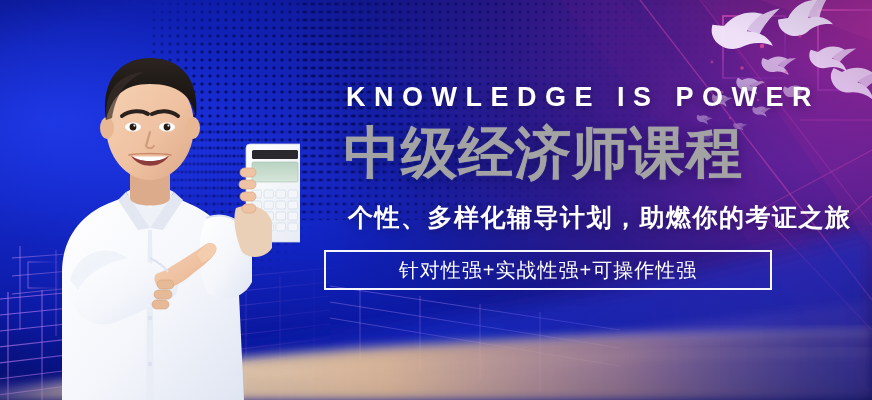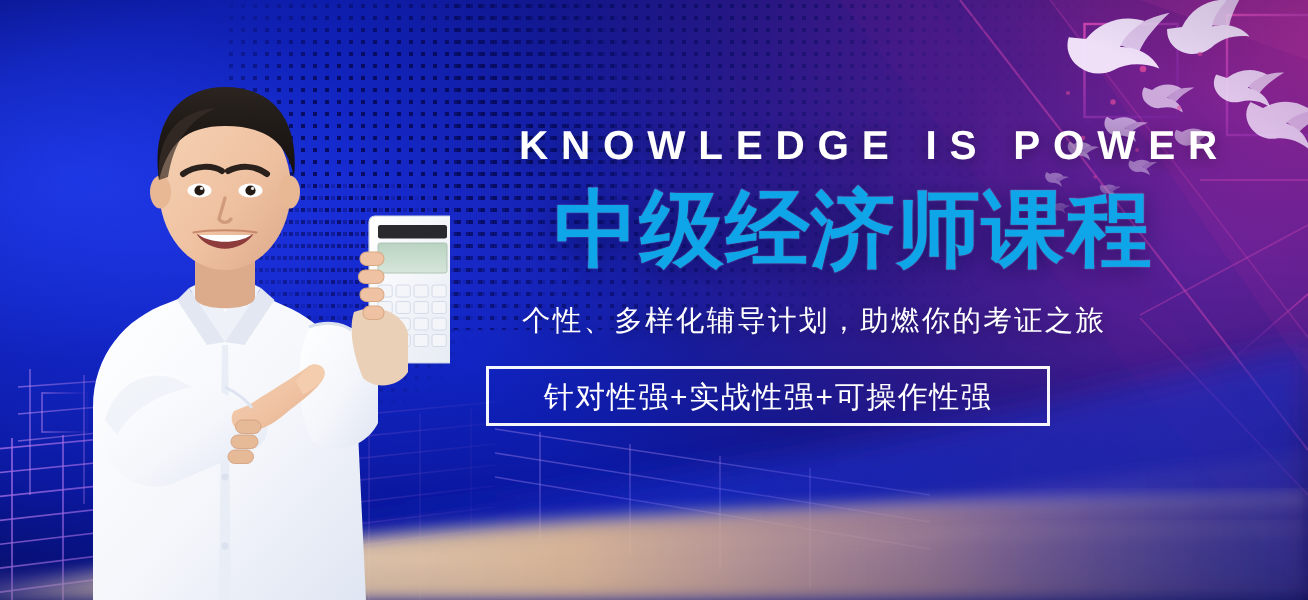--- a/index.html
+++ b/index.html
@@ -60,35 +60,33 @@
 
   
   #text-block{position:absolute;left:324px;top:84px;width:470px;}
 
   #headline{
     color:#ffffff;font-size:27px;font-weight:700;letter-spacing:8.5px;
     line-height:1;margin:0 0 0 22px;white-space:nowrap;
     text-shadow:0 2px 10px rgba(0,0,0,.35);
   }
   #main-title{
-    color:#0ea5e9;font-size:56px;font-weight:bold;letter-spacing:1px;
+    color:#a3a3a3;font-size:56px;font-weight:bold;letter-spacing:1px;
     line-height:1;margin:14px 0 0 20px;white-space:nowrap;
     text-shadow:0 3px 16px rgba(2,6,60,.55), 0 0 1px rgba(255,255,255,.6);
-    text-align:center;
   }
   #subtitle{
-    color:#ffffff;font-size:19px;font-weight:400;letter-spacing:1.5px;
+    color:#ffffff;font-size:25px;font-weight:700;letter-spacing:1.5px;
     line-height:1;margin:24px 0 1px 24px;white-space:nowrap;
     text-shadow:0 2px 8px rgba(0,0,0,.30);
   }
   #feature-box{
     margin:20px 0 0 0;border:2px solid rgba(255,255,255,.96);
-    width:376px;height:40px;display:flex;align-items:center;justify-content:center;
+    width:448px;height:40px;display:flex;align-items:center;justify-content:center;
     box-sizing:border-box;
-    font-family:Liberation Mono, monospace;
   }
   #feature-text{
     color:#ffffff;font-size:20px;font-weight:400;letter-spacing:1px;white-space:nowrap;
   }
 
   
   #person{position:absolute;left:0;top:22px;width:300px;height:378px;}
 </style>
 </head>
 <body>

